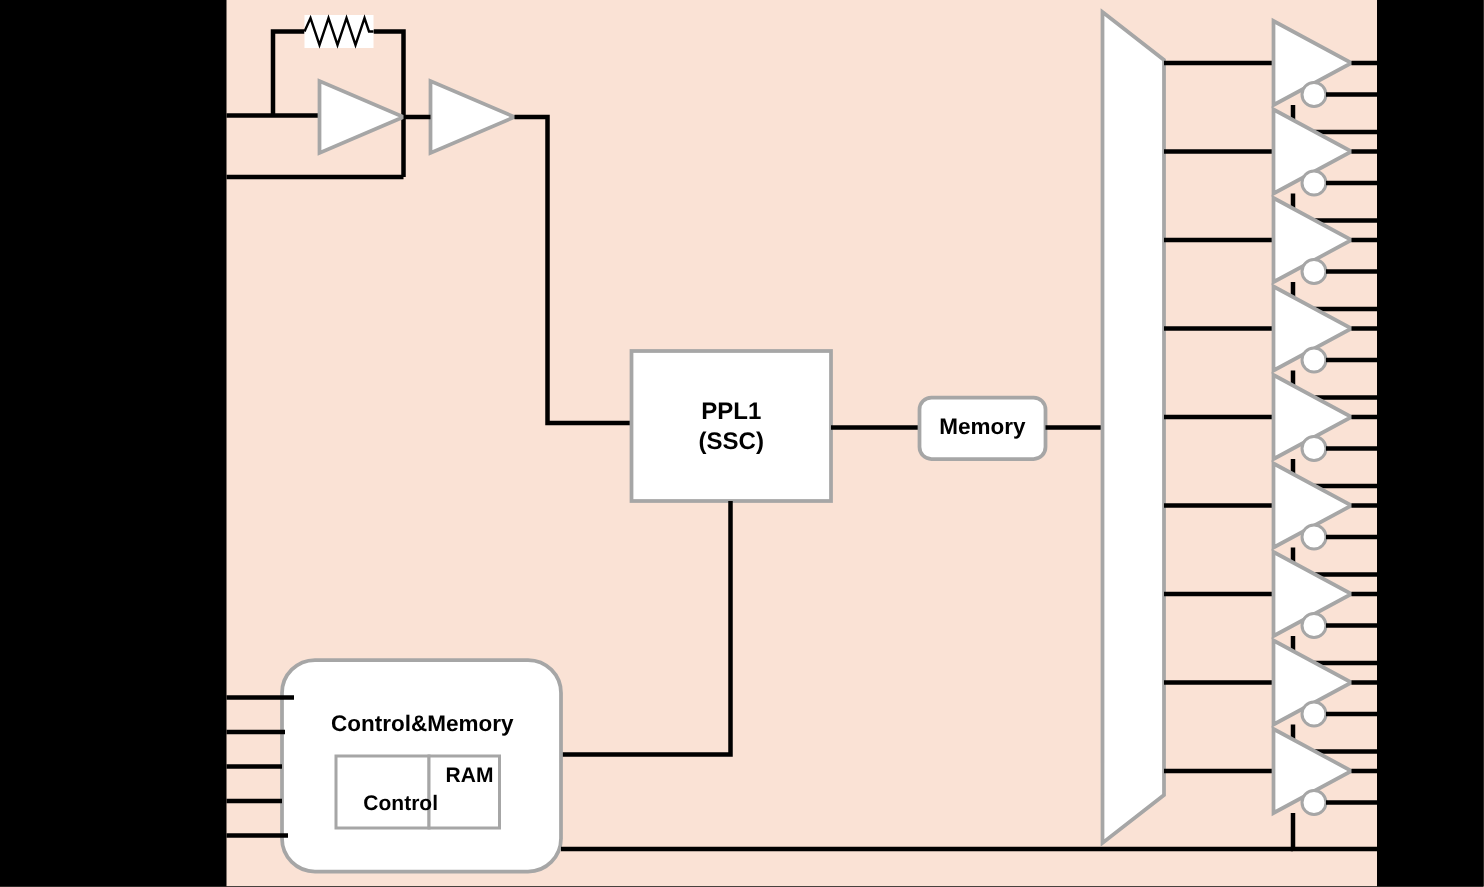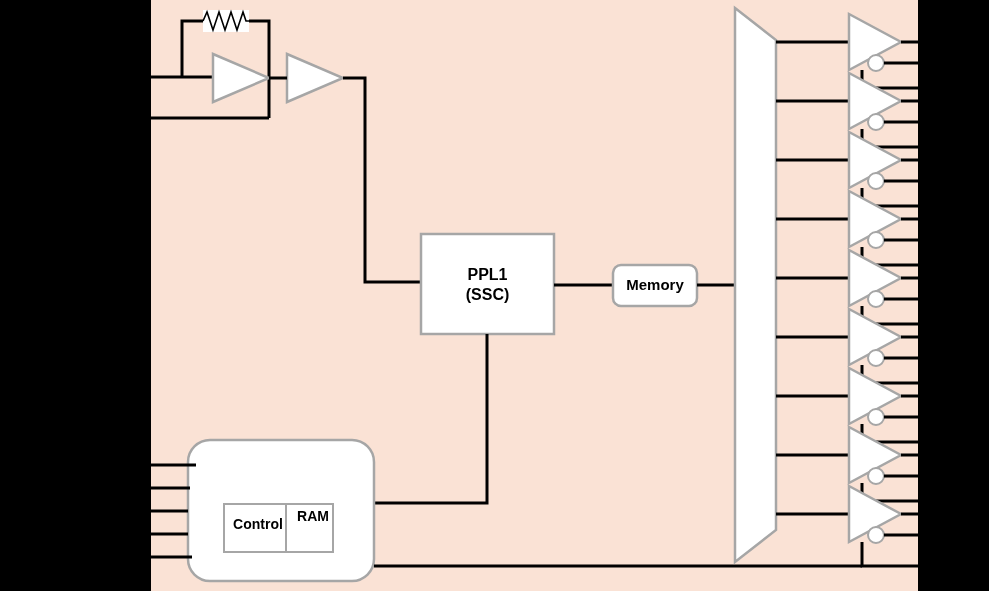--- a/index.html
+++ b/index.html
@@ -35,21 +35,21 @@
     font-weight: bold;
     color: #000000;
     text-align: center;
     line-height: 1.25;
     white-space: pre-line;
     pointer-events: none;
   }
   .ppl-label   { left: 421px; top: 265px; width: 133px; font-size: 16px; }
   .divider-label { left: 613px; top: 276px; width: 84px; font-size: 15px; }
   .cm-title    { left: 190px; top: 474px; width: 183px; font-size: 15px; }
-  .control-label { left: 224px; top: 516px; width: 68px; font-size: 14px; }
+  .control-label { left: 224px; top: 527px; width: 68px; font-size: 14px; text-align: right; }
   .ram-label   { left: 291px; top: 508px; width: 44px; font-size: 14px; }
 </style>
 </head>
 <body>
 
 <div id="canvas">
 
   <div id="diagram-body"></div>
 
   <svg class="svg-layer" viewBox="0 0 989 591">
@@ -185,16 +185,17 @@
       <circle cx="876" cy="535" r="8" fill="#ffffff" stroke="#a6a6a6" stroke-width="2"></circle>
       <line x1="884" y1="535" x2="918" y2="535" stroke="#000" stroke-width="3"></line>
       <polyline points="862,542 862,566 918,566" fill="none" stroke="#000" stroke-width="3"></polyline>
     </g>
 
   </svg>
 
   <div class="block-label ppl-label">PPL1
 (SSC)</div>
   <div class="block-label divider-label">Memory</div>
+  <div class="block-label cm-title">Control&amp;Memory</div>
   <div class="block-label control-label">Control</div>
   <div class="block-label ram-label">RAM</div>
 
 </div>
 
 </body></html>

